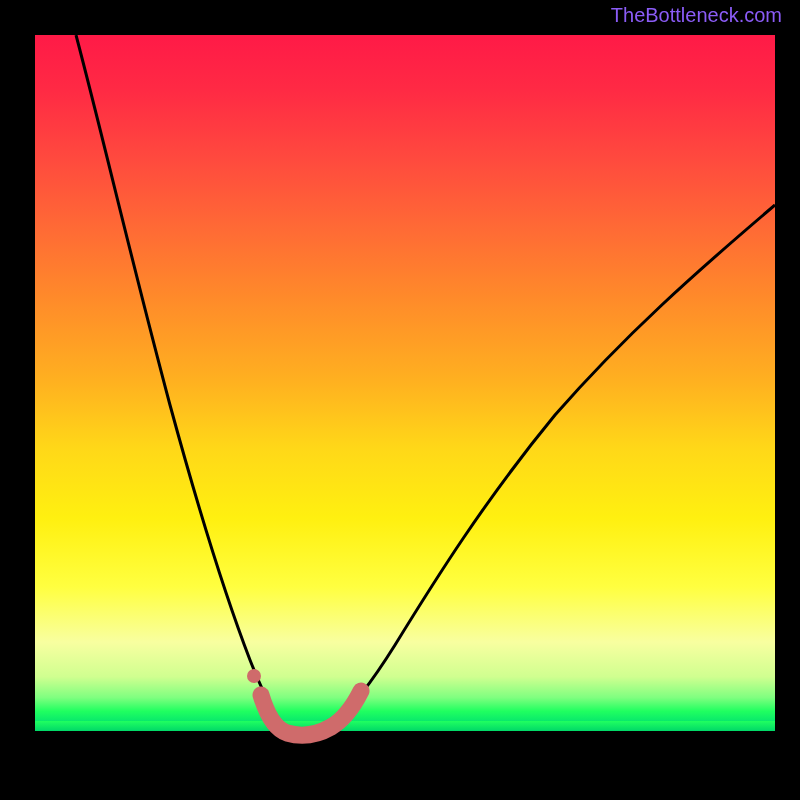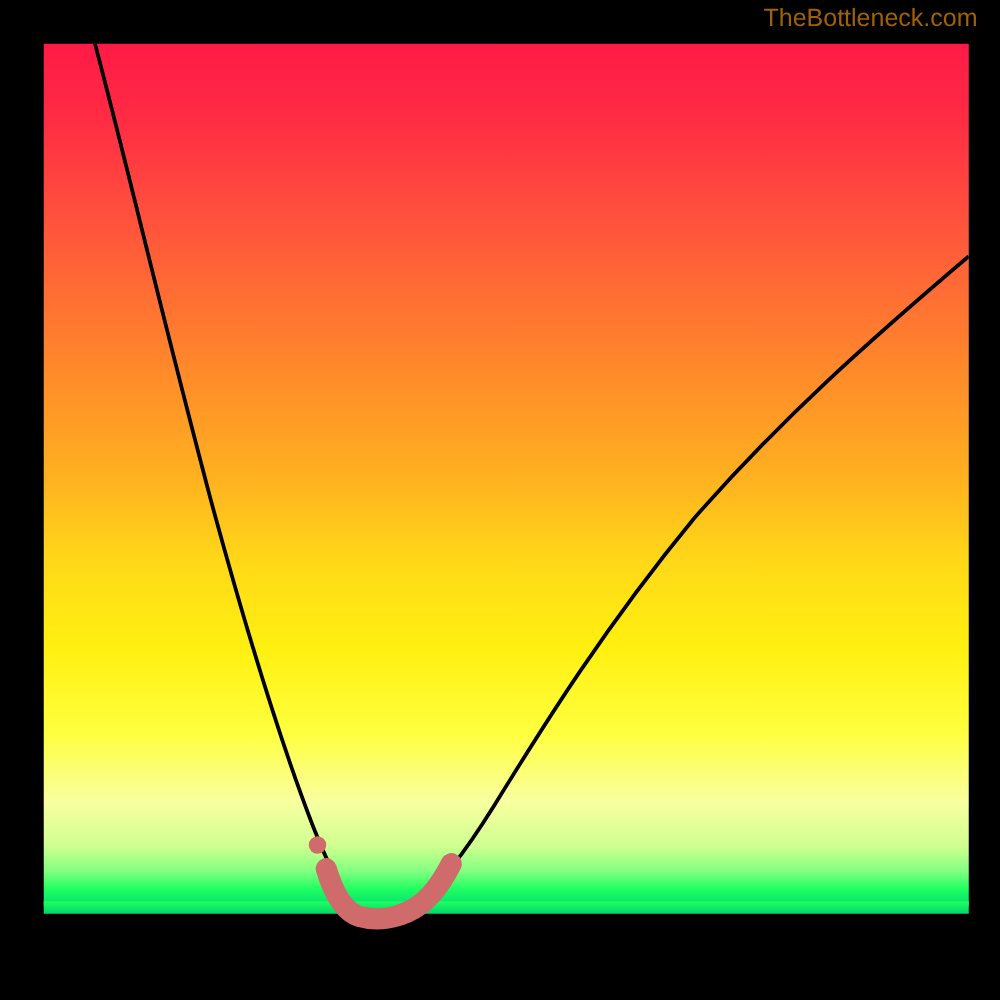--- a/index.html
+++ b/index.html
@@ -1,18 +1,18 @@
 <!DOCTYPE html>
 <html><head>
   <meta charset="utf-8">
   <style>
     * { margin: 0; padding: 0; box-sizing: border-box; }
     body { width: 800px; height: 800px; overflow: hidden; background: #000; font-family: Arial, sans-serif; }
     .container { width: 800px; height: 800px; position: relative; background: #000; }
-    .watermark { position: absolute; top: 4px; right: 18px; color: #a16207; font-size: 20px; font-weight: 500; z-index: 10; }
+    .watermark { position: absolute; top: 4px; right: 18px; color: #8b5cf6; font-size: 20px; font-weight: 500; z-index: 10; }
     .plot-area { position: absolute; left: 35px; top: 35px; width: 740px; height: 740px; }
     .gradient-bg {
       position: absolute; left: 0; top: 0; width: 740px; height: 690px;
       background: linear-gradient(to bottom,
         #ff1a47 0%,
         #ff2a44 8%,
         #ff4a3e 18%,
         #ff6a35 28%,
         #ff8a2a 38%,
         #ffb020 50%,

